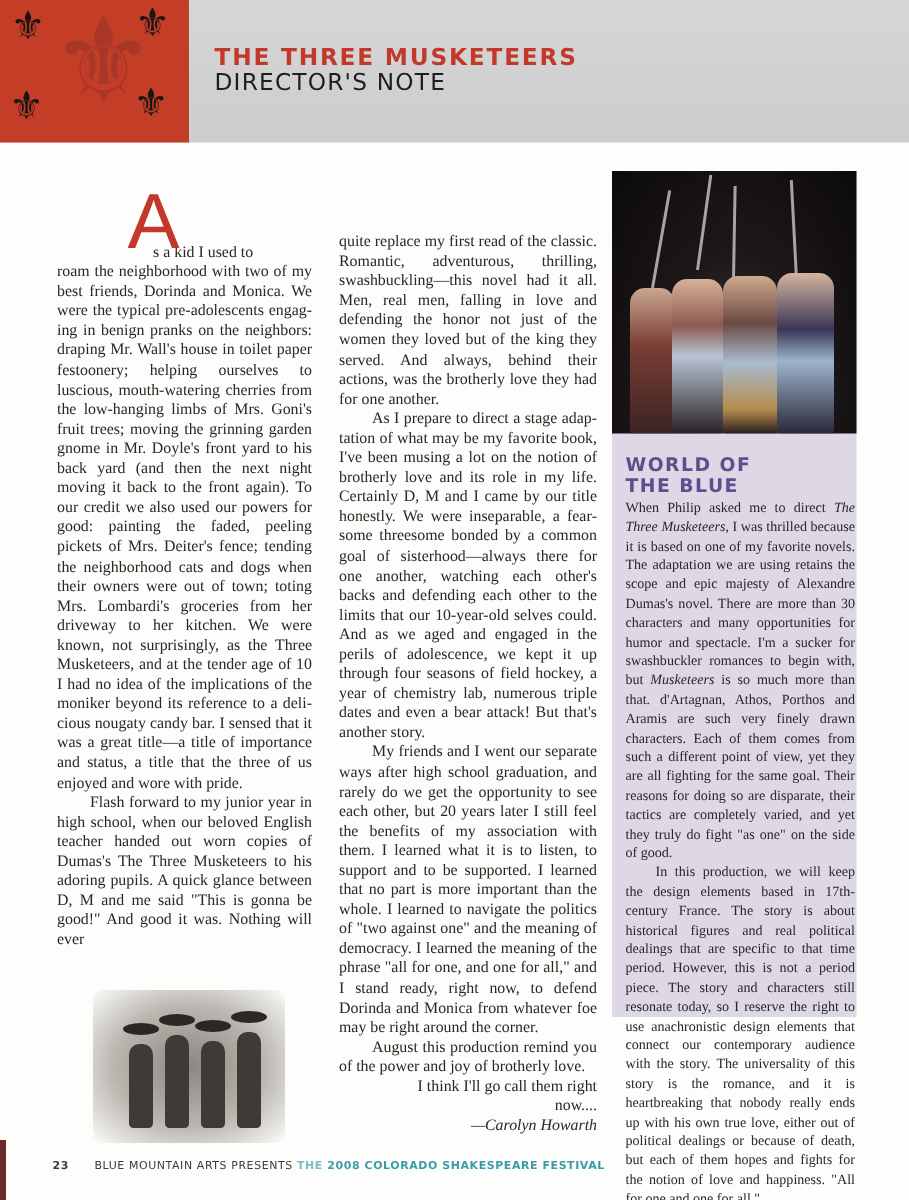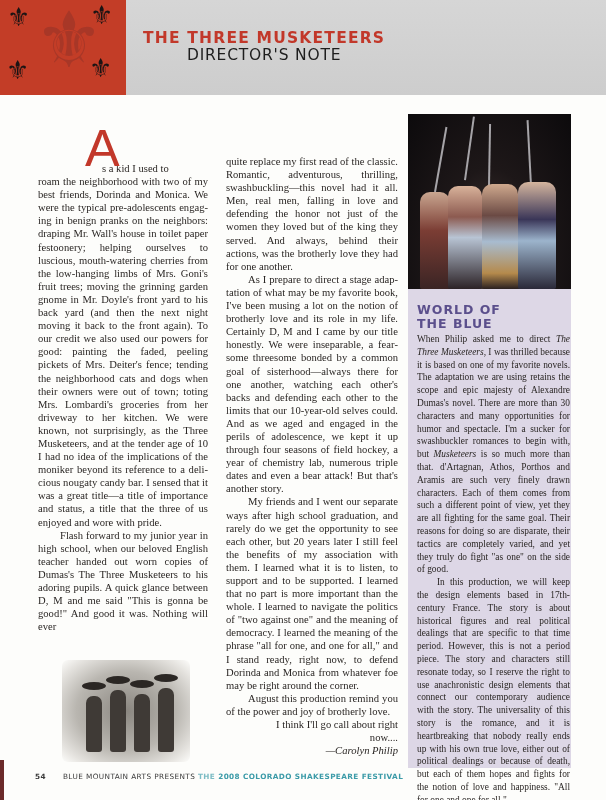--- a/index.html
+++ b/index.html
@@ -16,21 +16,21 @@
   }
   .crest .fleur { position: absolute; color: #1b1414; font-size: 26px; line-height: 1; }
   .crest .fleur-big { position: absolute; left: 34px; top: 2px; color: #9f3528; font-size: 78px; line-height: 1; opacity: 0.75; }
   .title-block { position: absolute; left: 143px; top: 30px; }
   .title-main {
     font-family: "DejaVu Sans", sans-serif; font-weight: bold; color: #c2382a;
     font-size: 15.5px; letter-spacing: 1.2px; line-height: 17px;
   }
   .title-sub {
     font-family: "DejaVu Sans", sans-serif; color: #1e1e1e;
-    font-size: 15.5px; letter-spacing: 0.8px; line-height: 17px; text-align: center;
+    font-size: 15.5px; letter-spacing: 0.8px; line-height: 17px;
   }
 
   .col {
     position: absolute; font-size: 10.6px; line-height: 13.1px; text-align: justify;
     hyphens: manual;
   }
   .col p { margin: 0; }
   .col p.indent { text-indent: 22px; }
   .col1 { left: 38px; top: 162px; width: 170px; }
   .col2 { left: 226px; top: 155px; width: 172px; }
@@ -50,21 +50,21 @@
     border-radius: 6px;
   }
   .woodcut .fig {
     position: absolute; bottom: 10px; width: 16px; height: 60px; background: #3f3a36; border-radius: 7px 7px 3px 3px;
   }
   .woodcut .hat {
     position: absolute; width: 24px; height: 8px; background: #2b2724; border-radius: 50%;
   }
 
   .sidebar {
-    position: absolute; left: 408px; top: 114px; width: 163px; height: 654px;
+    position: absolute; left: 408px; top: 114px; width: 163px; height: 564px;
     background: #ddd7e6;
   }
   .photo {
     position: absolute; left: 0; top: 0; width: 163px; height: 175px;
     background: radial-gradient(ellipse at 50% 85%, #4a3d3a 0%, #1d1718 45%, #0c0a0c 100%);
     overflow: hidden;
   }
   .photo .sword { position: absolute; width: 1.5px; background: #a6a4a8; transform-origin: bottom center; }
   .photo .actor { position: absolute; border-radius: 10px 10px 2px 2px; }
   .sidebar-title {
@@ -123,22 +123,22 @@
   <div class="hat" style="left:68px;top:20px"></div>
   <div class="fig" style="left:96px;height:64px"></div>
   <div class="hat" style="left:92px;top:14px"></div>
 </div>
 
 <article class="col col2">
   <p>quite replace my first read of the classic. Romantic, adventurous, thrilling, swash­buckling—this novel had it all. Men, real men, falling in love and defending the honor not just of the women they loved but of the king they served. And always, behind their actions, was the brotherly love they had for one another.</p>
   <p class="indent">As I prepare to direct a stage adap­tation of what may be my favorite book, I've been musing a lot on the notion of brotherly love and its role in my life. Certainly D, M and I came by our title honestly. We were inseparable, a fear­some threesome bonded by a common goal of sisterhood—always there for one another, watching each other's backs and defending each other to the limits that our 10-year-old selves could. And as we aged and engaged in the perils of adolescence, we kept it up through four seasons of field hockey, a year of chemis­try lab, numerous triple dates and even a bear attack! But that's another story.</p>
   <p class="indent">My friends and I went our separate ways after high school graduation, and rarely do we get the opportunity to see each other, but 20 years later I still feel the benefits of my association with them. I learned what it is to listen, to support and to be supported. I learned that no part is more important than the whole. I learned to navigate the politics of "two against one" and the meaning of democ­racy. I learned the meaning of the phrase "all for one, and one for all," and I stand ready, right now, to defend Dorinda and Monica from whatever foe may be right around the corner.</p>
   <p class="indent">August this production remind you of the power and joy of brotherly love.</p>
-  <p class="indent" style="text-align:right">I think I'll go call about right now....</p>
-  <p class="signature">—Carolyn Philip</p>
+  <p class="indent" style="text-align:right">I think I'll go call them right now....</p>
+  <p class="signature">—Carolyn Howarth</p>
 </article>
 
 <aside class="sidebar">
   <div class="photo">
     <div class="sword" style="left:26px;top:12px;height:66px;transform:rotate(10deg)"></div>
     <div class="sword" style="left:56px;top:2px;height:64px;transform:rotate(8deg)"></div>
     <div class="sword" style="left:80px;top:10px;height:62px;transform:rotate(1deg)"></div>
     <div class="sword" style="left:122px;top:6px;height:66px;transform:rotate(-3deg)"></div>
     <div class="actor" style="left:12px;top:78px;width:30px;height:97px;background:linear-gradient(180deg,#c9a690 0%,#7b3d34 40%,#3a2424 100%)"></div>
     <div class="actor" style="left:40px;top:72px;width:34px;height:103px;background:linear-gradient(180deg,#d8b29a 0%,#8c5a50 30%,#b8c4d4 50%,#2c2226 100%)"></div>
@@ -150,14 +150,14 @@
     <div>THE BLUE</div>
   </div>
   <div class="sidebar-body">
     <p><span>When Philip asked me to direct </span><em>The Three Musketeers</em><span>, I was thrilled because it is based on one of my favorite novels. The adaptation we are using retains the scope and epic maj­esty of Alexandre Dumas's novel. There are more than 30 characters and many opportu­nities for humor and spectacle. I'm a sucker for swashbuckler romances to begin with, but </span><em>Musketeers</em><span> is so much more than that. d'Artagnan, Athos, Porthos and Aramis are such very finely drawn characters. Each of them comes from such a different point of view, yet they are all fighting for the same goal. Their reasons for doing so are dispa­rate, their tactics are completely varied, and yet they truly do fight "as one" on the side of good.</span></p>
     <p class="indent">In this production, we will keep the design elements based in 17th-century France. The story is about historical figures and real political dealings that are specific to that time period. However, this is not a period piece. The story and characters still resonate today, so I reserve the right to use anachronistic design elements that connect our contemporary audience with the story. The universality of this story is the romance, and it is heartbreaking that nobody really ends up with his own true love, either out of political dealings or because of death, but each of them hopes and fights for the notion of love and happiness. "All for one and one for all."</p>
 
   </div>
 </aside>
 
 <footer class="footer">
-  <span class="page-num">54</span><span>BLUE MOUNTAIN ARTS PRESENTS </span><span class="festival"><span class="the">THE </span><span>2008 COLORADO SHAKESPEARE FESTIVAL</span></span>
+  <span class="page-num">23</span><span>BLUE MOUNTAIN ARTS PRESENTS </span><span class="festival"><span class="the">THE </span><span>2008 COLORADO SHAKESPEARE FESTIVAL</span></span>
 </footer>
 
 </body></html>

